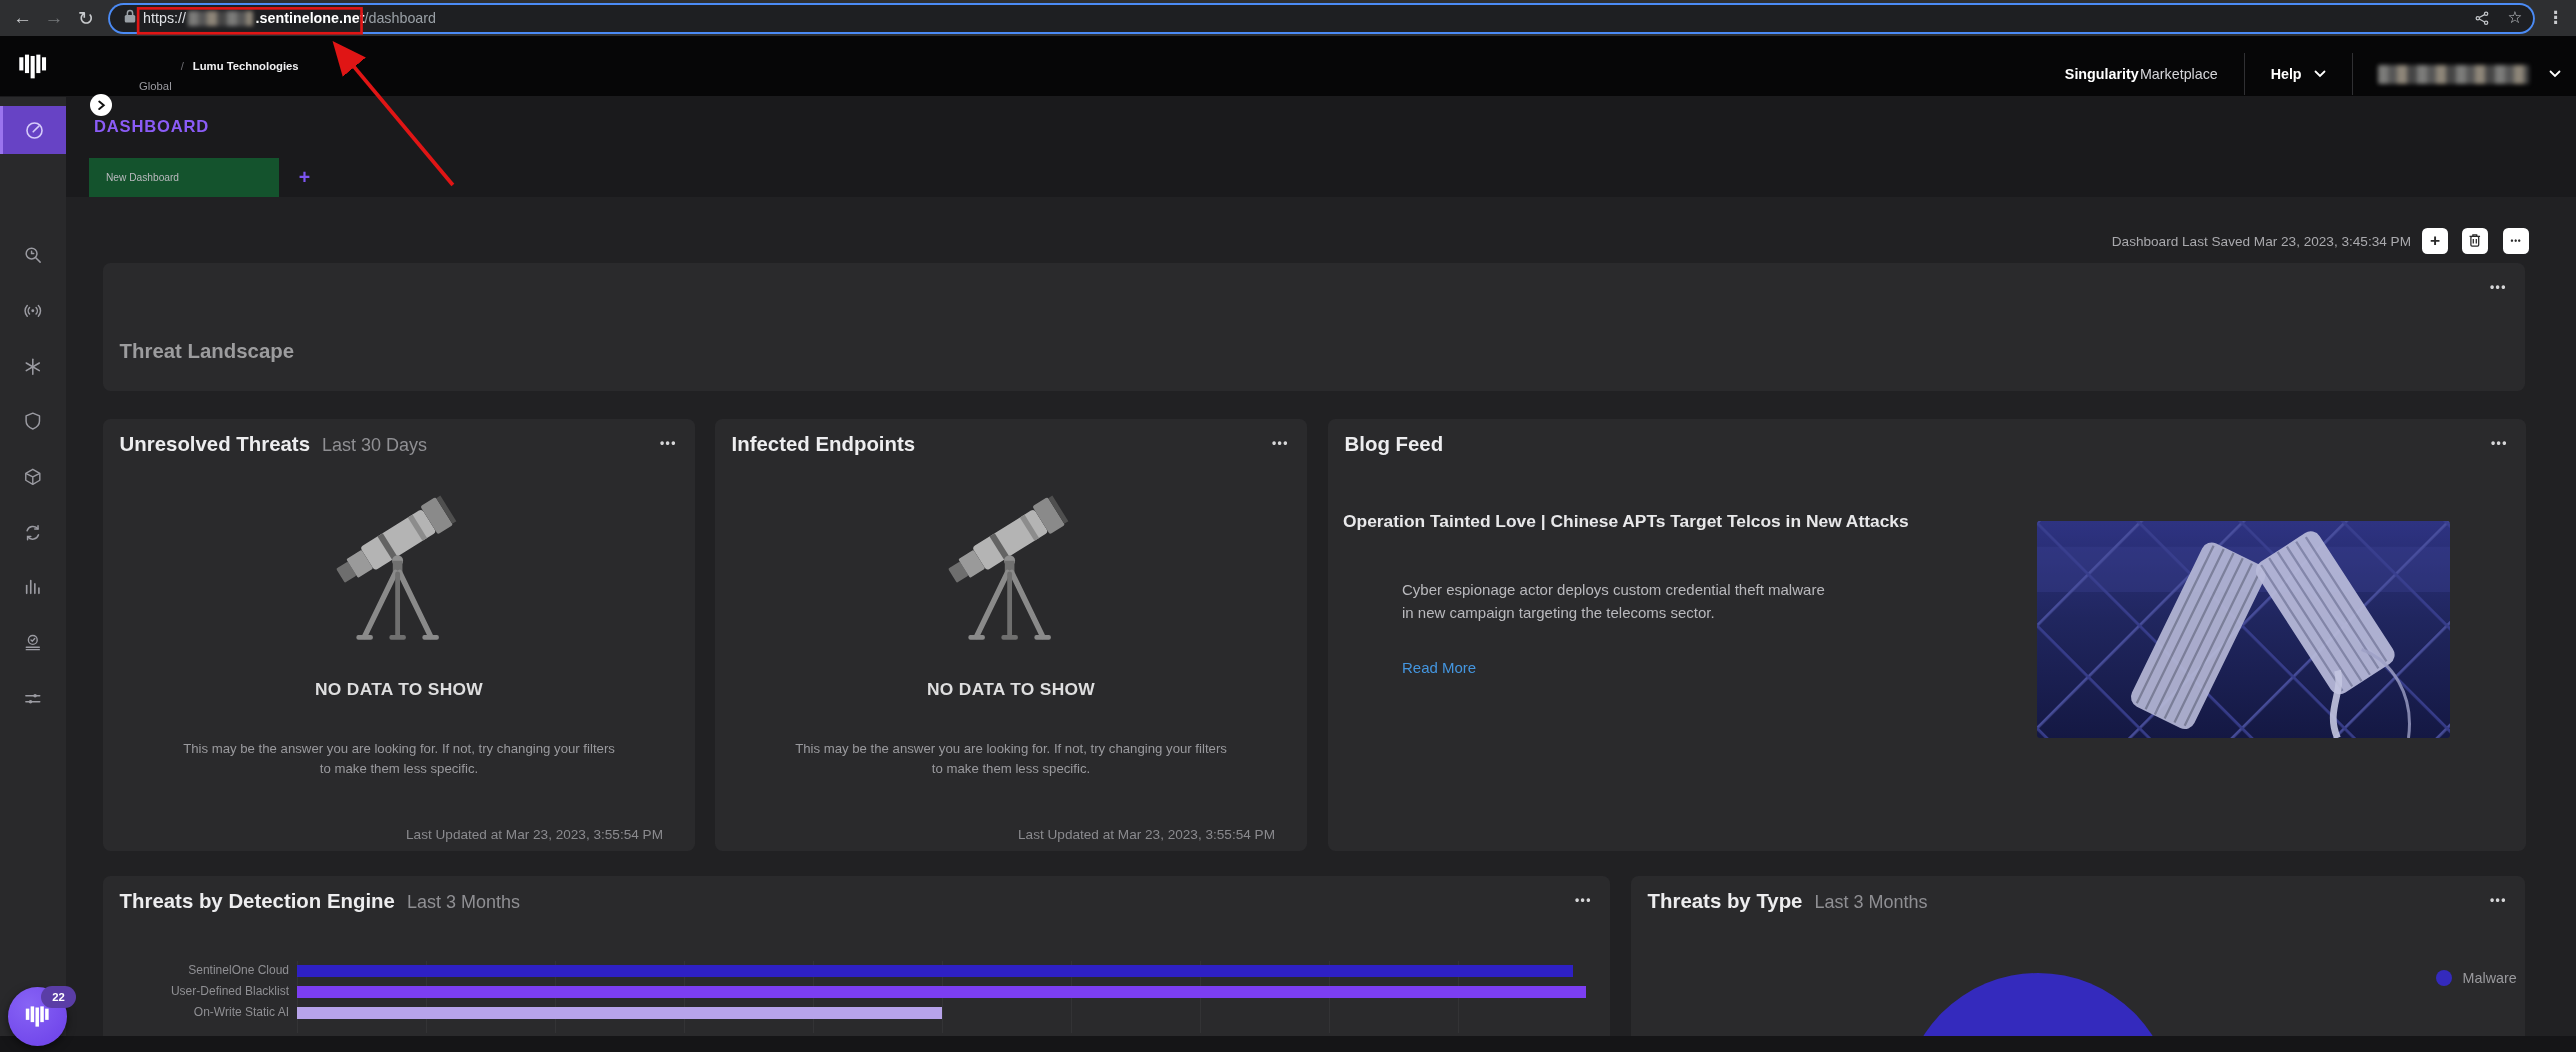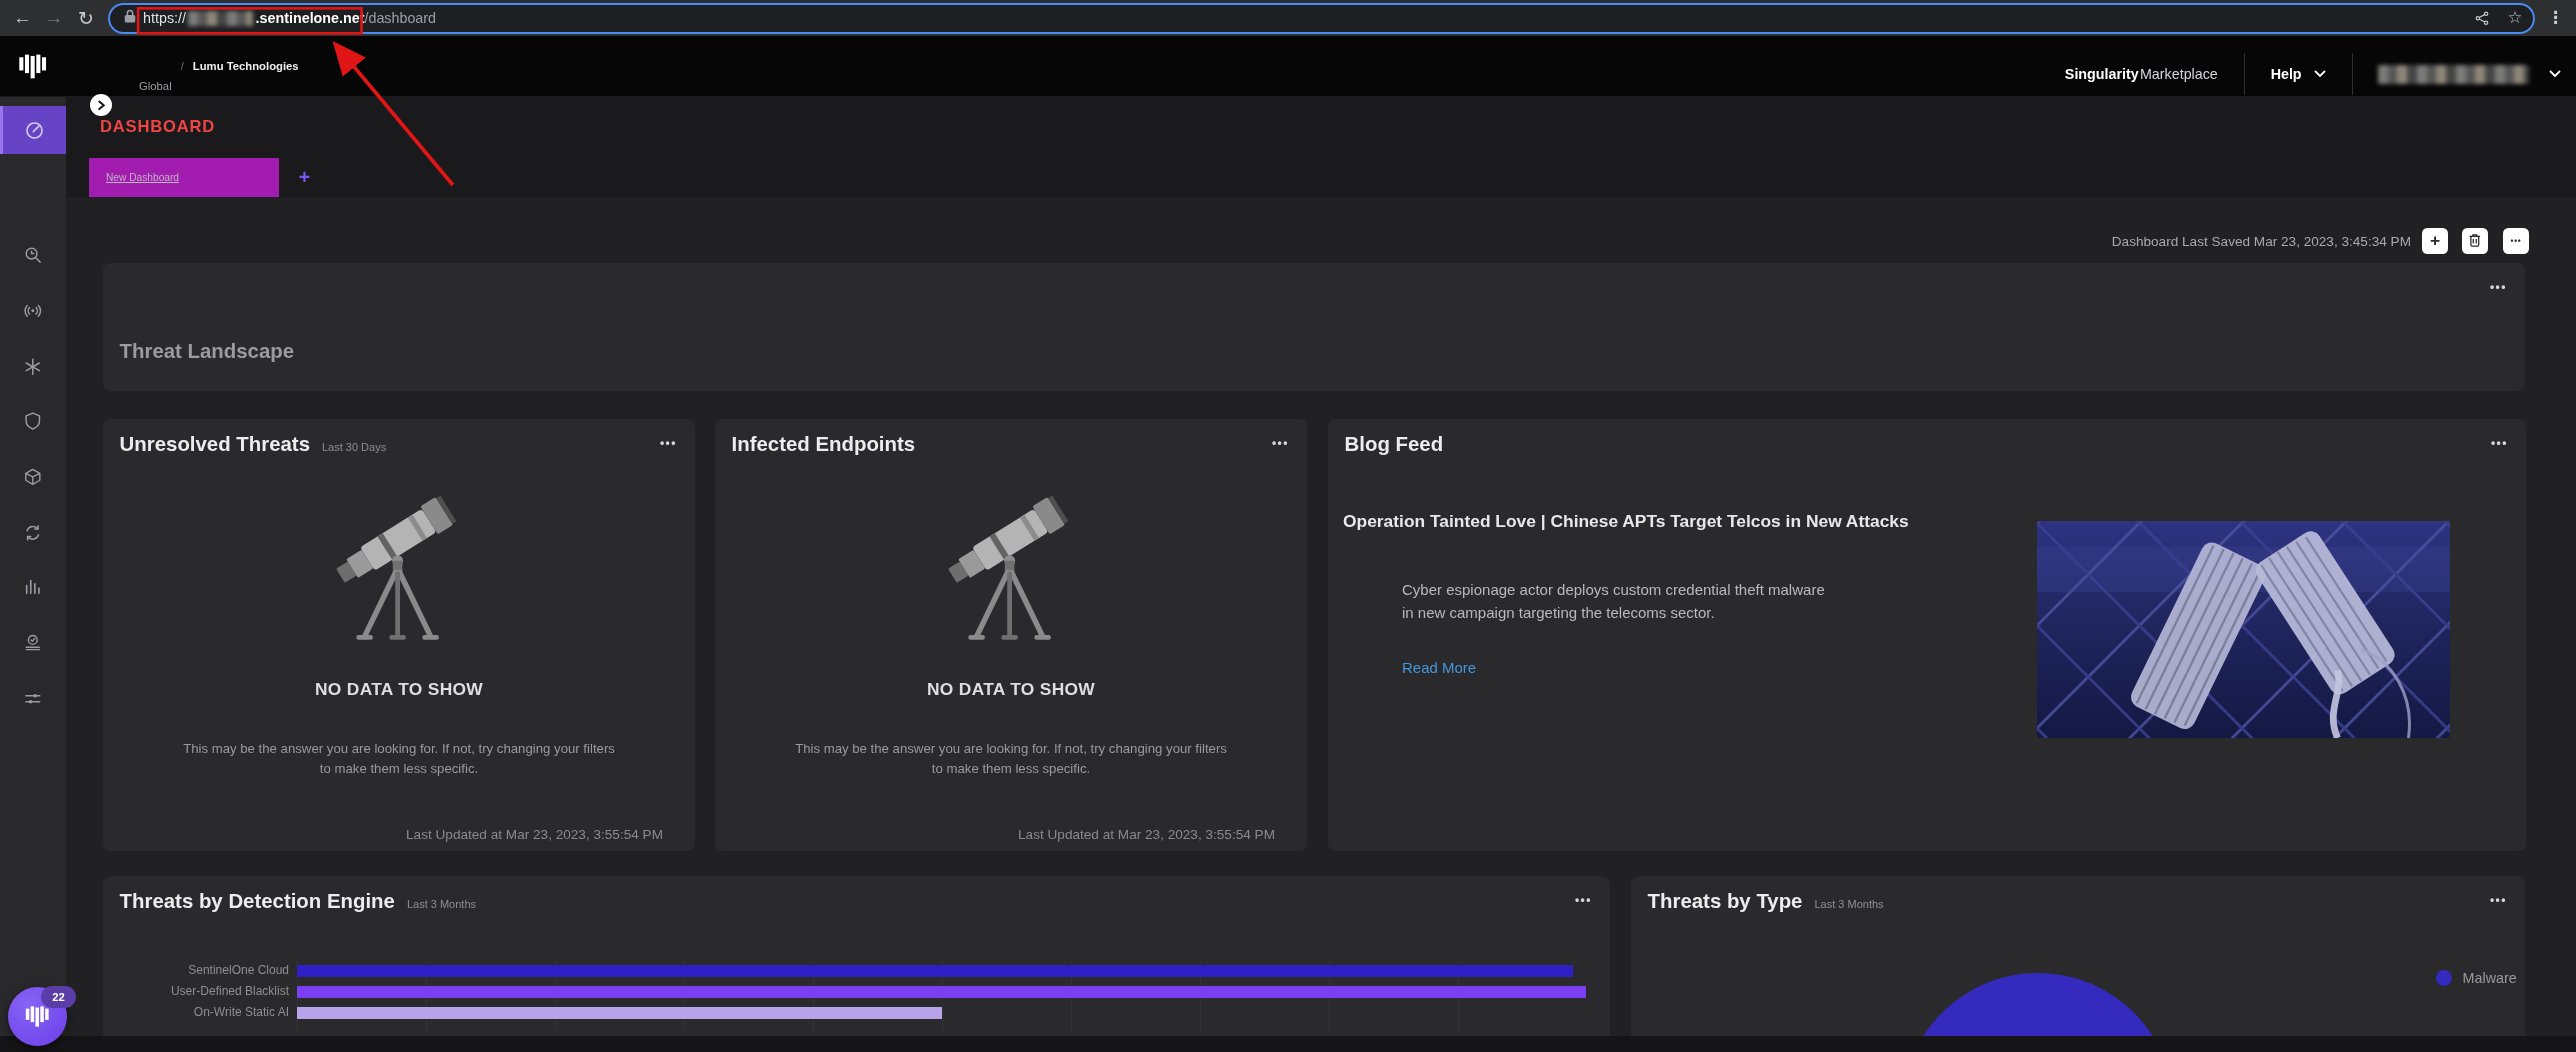--- a/index.html
+++ b/index.html
@@ -44,41 +44,41 @@
   .account-redact { width:151px; height:19px; }
 
   
   .sidebar { position:absolute; left:0; top:97px; width:66px; height:956px; background:#29292b; z-index:3; }
   .side-item { position:absolute; left:0; width:66px; height:48px; display:flex; align-items:center; justify-content:center; cursor:pointer; }
   .side-item.active { background:#6743c5; border-left:3.8px solid #9a74ee; }
   .side-item svg { display:block; }
 
   
   .page-top { position:absolute; left:66px; top:97px; width:2510px; height:100px; background:#1a1a1c; }
-  .page-title { position:absolute; left:34px; top:19.6px; font-size:16.6px; font-weight:bold; letter-spacing:0.8px; color:#ef4444; }
-  .tab { position:absolute; left:23.4px; top:61px; width:190px; height:39px; background:#a21caf; display:flex; align-items:center;
-         padding-left:16.6px; font-size:10.2px; color:#b9b9bd; cursor:pointer;text-decoration:underline; }
+  .page-title { position:absolute; left:28px; top:19.6px; font-size:16.6px; font-weight:bold; letter-spacing:0.8px; color:#8b5cf6; }
+  .tab { position:absolute; left:23.4px; top:61px; width:190px; height:39px; background:#14532d; display:flex; align-items:center;
+         padding-left:16.6px; font-size:10.2px; color:#b9b9bd; cursor:pointer; }
   .tab-plus { position:absolute; left:219px; top:61px; width:39px; height:39px; display:flex; align-items:center; justify-content:center;
               color:#7d55f2; font-size:19.6px; font-weight:bold; cursor:pointer; }
   .content { position:absolute; left:66px; top:197px; width:2510px; height:856px; background:#212123; }
 
   .saved-row { position:absolute; left:66px; top:224px; width:2510px; height:35px; }
   .saved-text { position:absolute; right:165px; top:0; height:35px; display:flex; align-items:center; font-size:13.6px; color:#a9a9ad; }
   .mini-btn { position:absolute; top:3.8px; width:26px; height:26px; background:#ffffff; border-radius:5.3px; cursor:pointer;
               display:flex; align-items:center; justify-content:center; color:#2a2a2a; }
   .mini-btn.b1 { right:128px; font-size:17.4px; font-weight:bold; }
   .mini-btn.b2 { right:88px; }
   .mini-btn.b3 { right:47px; font-size:8.3px; font-weight:bold; letter-spacing:0.8px; }
 
   
   .card { position:absolute; background:#2a2a2c; border-radius:7.5px; overflow:hidden; }
   .dots { position:absolute; right:18px; top:16.6px; font-size:12px; font-weight:bold; letter-spacing:1.5px; color:#d6d6d8; cursor:pointer; }
   .card-title-row { position:absolute; left:16.6px; top:13.6px; display:flex; align-items:baseline; gap:12px; white-space:nowrap; }
   .card-title { font-size:20.4px; font-weight:bold; color:#ededef; }
-  .card-period { font-size:11px; color:#8f8f93; }
+  .card-period { font-size:18px; color:#8f8f93; }
 
   .tl-card { left:103px; top:263px; width:2422px; height:128px; }
   .tl-title { position:absolute; left:16.6px; top:77px; font-size:20.4px; font-weight:bold; color:#9c9c9e; }
 
   .nd-card { top:419px; width:592px; height:432px; }
   .nd-card.c1 { left:103px; }
   .nd-card.c2 { left:715px; }
   .telescope { position:absolute; left:50%; top:44px; transform:translateX(-50%); }
   .no-data { position:absolute; left:0; top:260px; width:100%; text-align:center; font-size:17.4px; font-weight:bold;
              letter-spacing:0.3px; color:#dededf; }

